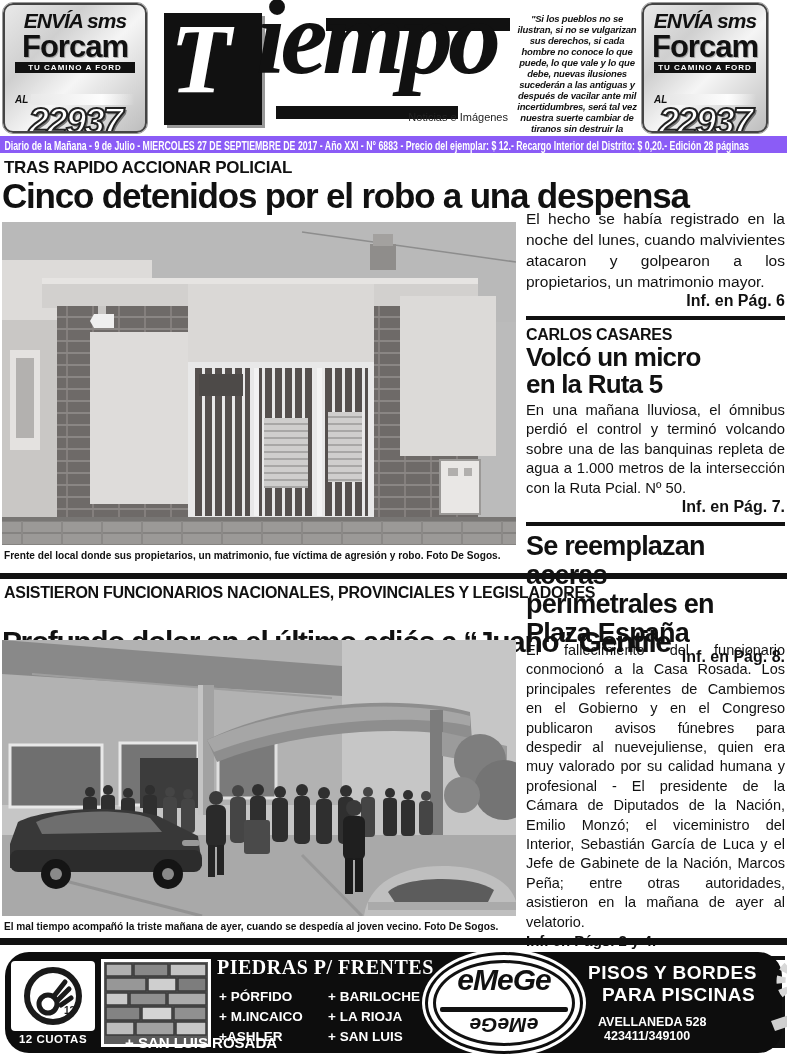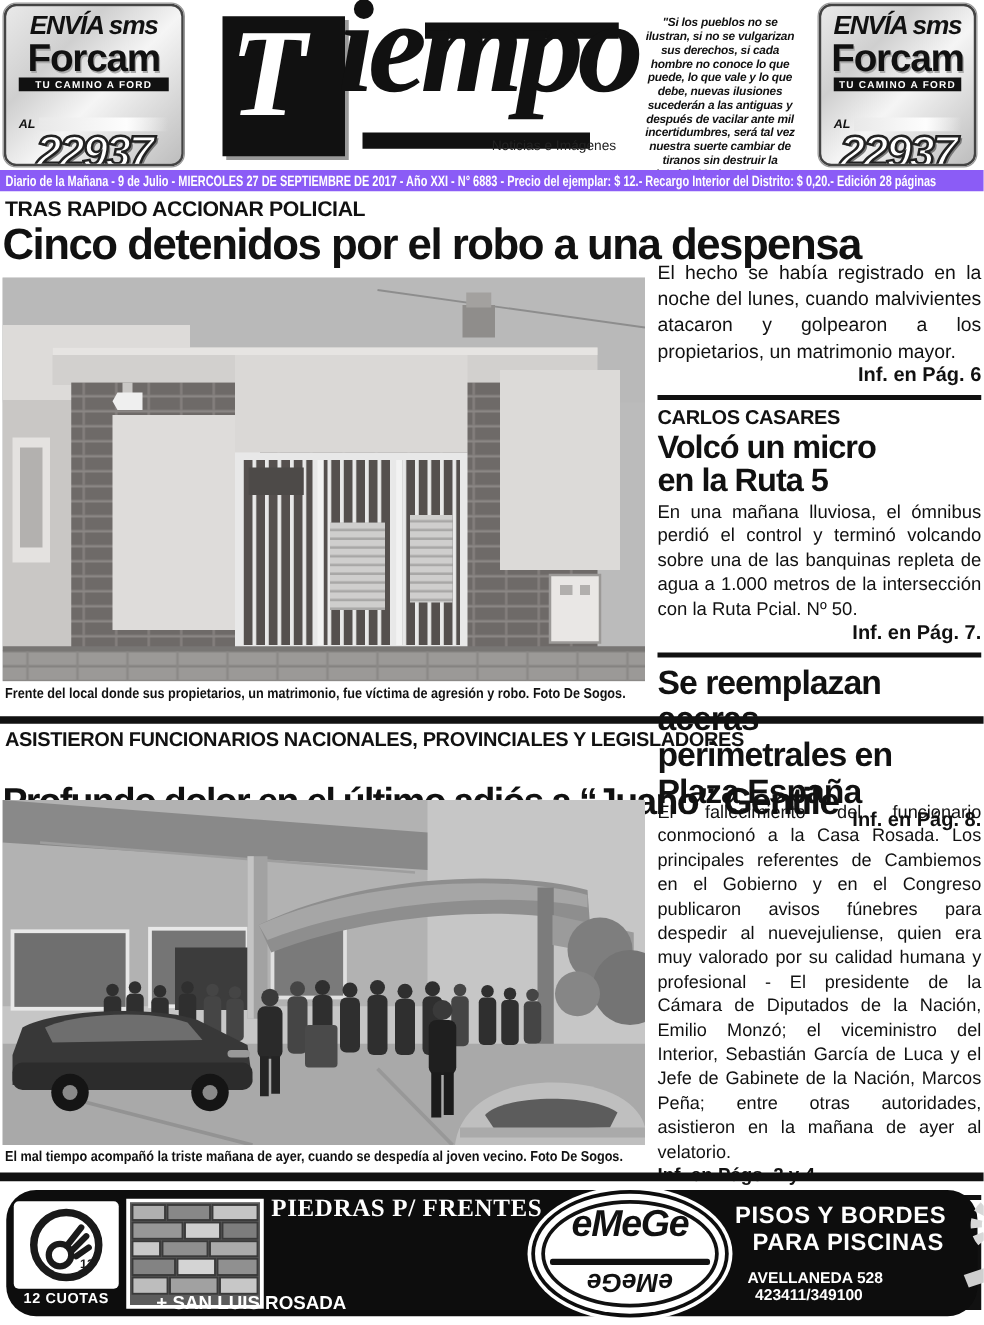--- a/index.html
+++ b/index.html
@@ -5,21 +5,21 @@
   * { margin:0; padding:0; box-sizing:border-box; }
   html,body { width:787px; height:1060px; }
   body {
     position:relative; background:#fff; color:#111; overflow:hidden;
     font-family:"Liberation Sans", sans-serif;
     -webkit-font-smoothing:antialiased;
   }
   .abs { position:absolute; }
 
   
-  .header { left:0; top:0; width:787px; height:133px; display:flex; gap:15px; padding:3px 6px 0 3px; position:absolute; }
+  .header { left:0; top:0; width:787px; height:133px; display:flex; gap:1px; padding:3px 19px 0 3px; position:absolute; }
 
   
   .forcam {
     border:2px solid #444; outline:1px solid #999; border-radius:10px;
     background:linear-gradient(135deg,#e9e9e9 0%,#cfcfcf 30%,#f5f5f5 55%,#bdbdbd 100%);
     padding:4px 4px 2px; text-align:center; overflow:hidden;
     display:flex; flex-direction:column; justify-content:space-between;
   }
   .forcam-left { width:144px; }
   .forcam-right { width:126px; }
@@ -368,20 +368,32 @@
           <rect x="70" y="45" width="32" height="13" fill="#909090"></rect>
         <rect x="2" y="60" width="28" height="13" fill="#bdbdbd"></rect>
           <rect x="32" y="60" width="38" height="13" fill="#a1a1a1"></rect>
         <rect x="72" y="60" width="30" height="13" fill="#c7c7c7"></rect>
       </g>
     </svg>
   </div>
 
   <div class="piedras">
     <div class="title">PIEDRAS P/ FRENTES</div>
+    <div class="cols">
+      <div>
+        <div class="item">+ PÓRFIDO</div>
+        <div class="item">+ M.INCAICO</div>
+        <div class="item">+ASHLER</div>
+      </div>
+      <div>
+        <div class="item">+ BARILOCHE</div>
+        <div class="item">+ LA RIOJA</div>
+        <div class="item">+ SAN LUIS</div>
+      </div>
+    </div>
     <div class="bottom-item">+ SAN LUIS ROSADA</div>
   </div>
 
   <div class="emege">
     <div class="blob"></div>
     <div class="ring"></div>
     <div class="txt">eMeGe</div>
     <div class="midbar"></div>
     <div class="mirror">eMeGe</div>
   </div>

